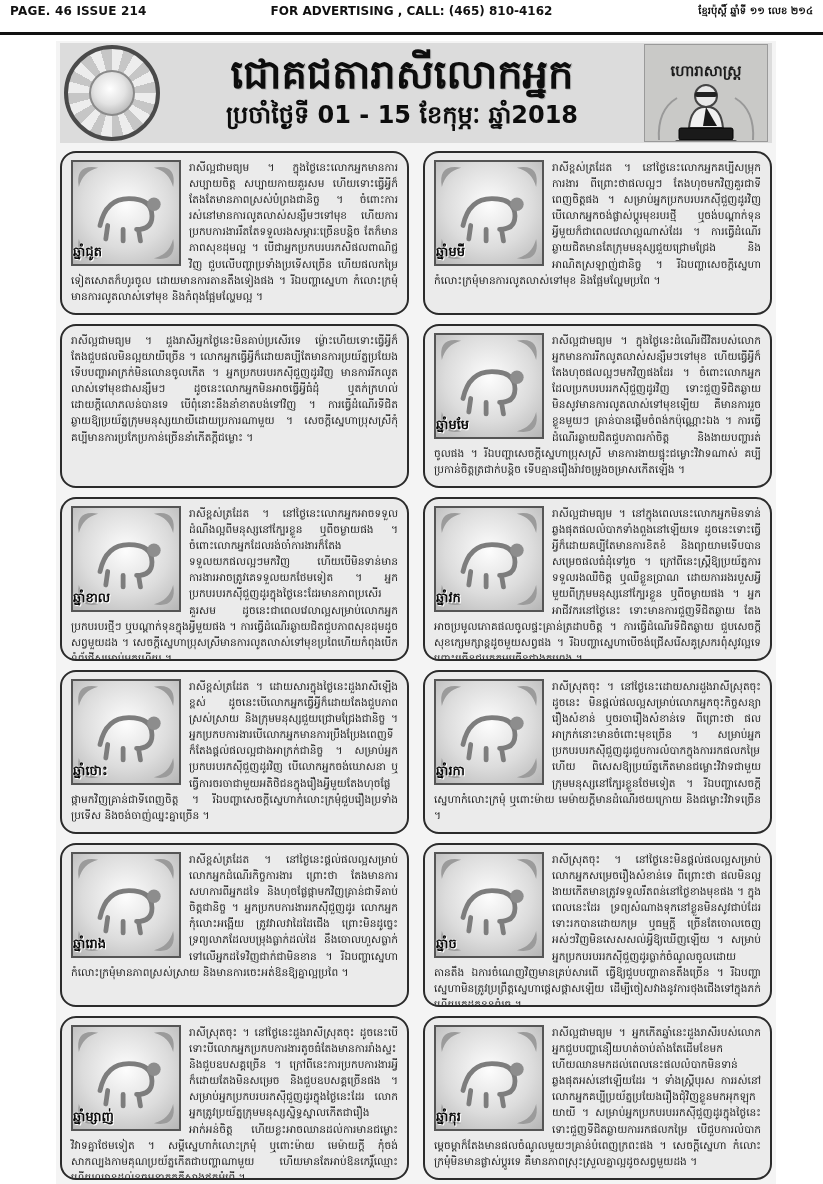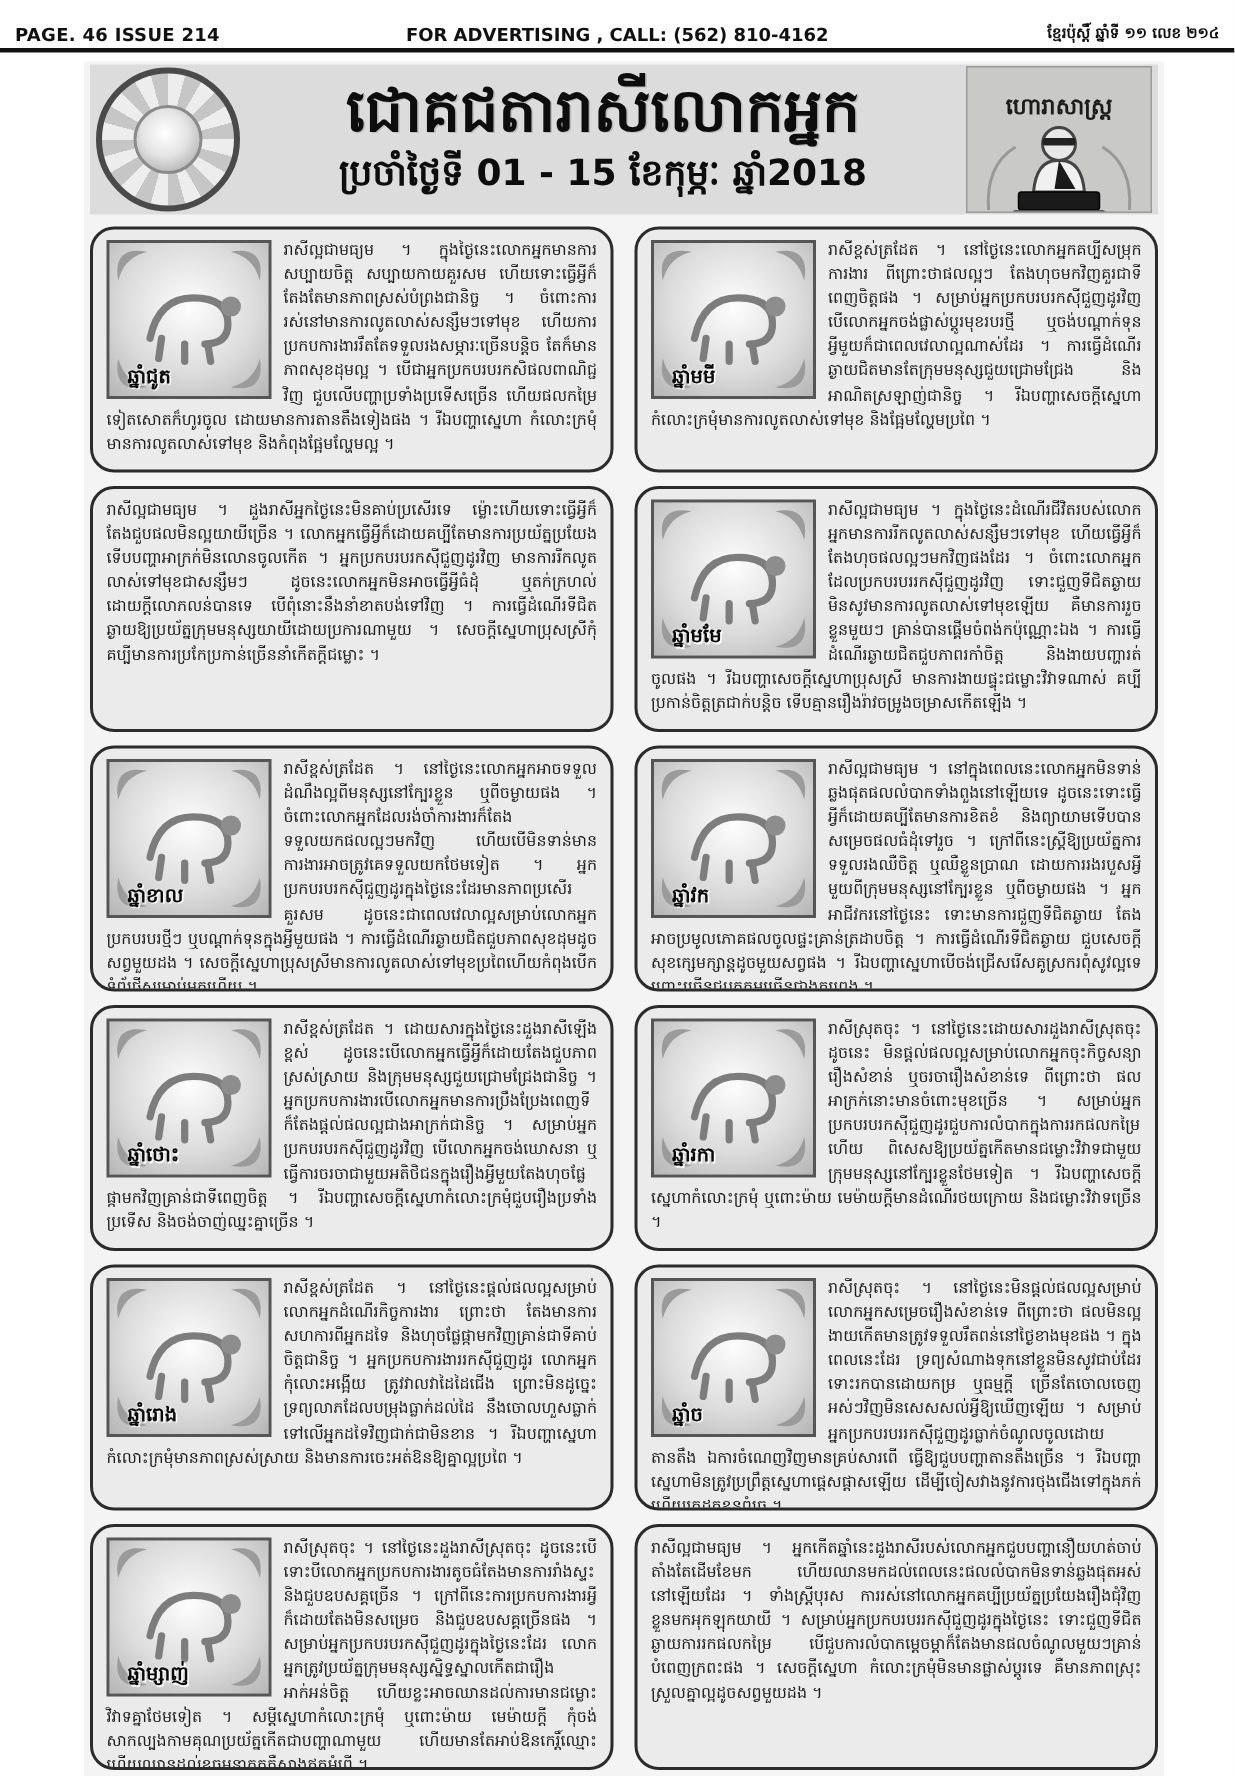--- a/index.html
+++ b/index.html
@@ -6,21 +6,21 @@
     margin:0; padding:0;
     width:823px; height:1184px;
     background:#ffffff;
     font-family:"DejaVu Sans", sans-serif;
     overflow:hidden;
     color:#111;
   }
   
   .top-header{
     height:26px;
-    display:flex; align-items:flex-end;
+    display:flex; align-items:flex-start;
     padding:4px 10px 2px 10px;
     border-bottom:3px solid #111;
     background:#fff;
   }
   .top-header .ph-left{ font-size:12px; font-weight:bold; letter-spacing:.2px; width:230px;}
   .top-header .ph-center{ font-size:12px; font-weight:bold; flex:1; text-align:center;}
   .top-header .ph-right{ font-size:10px; font-weight:bold; width:230px; text-align:right;}
 
   
   .sheet{
@@ -97,39 +97,39 @@
     float:left;
     width:110px; height:106px;
     margin:1px 8px 2px 0;
     position:relative;
     border:2px solid #555;
     background:radial-gradient(circle at 50% 42%, #fdfdfd 0%, #dcdcdc 55%, #b5b5b5 100%);
     box-sizing:border-box;
   }
   .tile svg{ width:100%; height:100%; display:block; }
   .year-label{
-    position:absolute; left:12px; bottom:6px;
+    position:absolute; left:0; bottom:6px;
     font-size:13px; font-weight:900; color:#0a0a0a;
     text-shadow:0 0 2px #fff, 1px 1px 0 #fff;
     line-height:1;
   }
   .htext{
     margin:0;
     font-size:10.6px;
     line-height:1.52;
     text-align:justify;
     color:#1c1c1c;
   }
 </style>
 </head>
 <body>
 
 <header class="top-header">
   <span class="ph-left">PAGE. 46  ISSUE 214</span>
-  <span class="ph-center">FOR ADVERTISING ,   CALL: (562) 810-4162</span>
+  <span class="ph-center">FOR ADVERTISING ,   CALL: (465) 810-4162</span>
   <span class="ph-right">ខ្មែរប៉ុស្តិ៍ ឆ្នាំទី ១១  លេខ ២១៤</span>
 </header>
 
 <div class="sheet">
 
   <div class="banner">
     <div class="wheel"></div>
     <div class="banner-titles">
       <div class="banner-title">ជោគជតារាសីលោកអ្នក</div>
       <div class="banner-subtitle">ប្រចាំថ្ងៃទី 01 - 15 ខែកុម្ភៈ ឆ្នាំ2018</div>
@@ -349,16 +349,32 @@
               <circle cx="84" cy="44" r="7" fill="#8d8d8d" stroke="none"></circle>
               <path d="M36 66 L34 80 M52 70 L52 82 M68 70 L70 82"></path>
             </g>
         </svg>
         <span class="year-label">ឆ្នាំម្សាញ់</span>
       </div>
       <p class="htext">រាសីស្រុតចុះ ។ នៅថ្ងៃនេះដួងរាសីស្រុតចុះ ដូចនេះបើទោះបីលោកអ្នកប្រកបការងារតូចធំតែងមានការរាំងស្ទះ និងជួបឧបសគ្គច្រើន ។ ក្រៅពីនេះការប្រកបការងារអ្វីក៏ដោយតែងមិនសម្រេច និងជួបឧបសគ្គច្រើនផង ។ សម្រាប់អ្នកប្រកបរបរកសុីជួញដូរក្នុងថ្ងៃនេះដែរ លោកអ្នកត្រូវប្រយ័ត្នក្រុមមនុស្សស្និទ្ធស្នាលកើតជារឿងអាក់អន់ចិត្ត ហើយខ្លះអាចឈានដល់ការមានជម្លោះវិវាទគ្នាថែមទៀត ។ សម្ដីស្នេហាកំលោះក្រមុំ ឬពោះម៉ាយ មេម៉ាយក្តី កុំចង់សាកល្បងកាមគុណប្រយ័ត្នកើតជាបញ្ហាណាមួយ ហើយមានតែអាប់ឱនកេរ្តិ៍ឈ្មោះ ហើយឈានដល់ខូចអនាគតភ្លឺស្វាងឥតអំពើ ។</p>
     </section>
 
     <section class="hbox">
+      <div class="tile">
+        <svg viewBox="0 0 110 106">
+          <g fill="#9b9b9b">
+              <path d="M6 26 C3 10 10 3 26 6 C15 9 9 15 6 26 Z"></path>
+              <path d="M104 26 C107 10 100 3 84 6 C95 9 101 15 104 26 Z"></path>
+              <path d="M6 80 C3 96 10 103 26 100 C15 97 9 91 6 80 Z"></path>
+              <path d="M104 80 C107 96 100 103 84 100 C95 97 101 91 104 80 Z"></path>
+            </g>
+          <g stroke="#7d7d7d" fill="none" stroke-width="5" stroke-linecap="round">
+              <path d="M28 66 Q34 38 58 38 Q82 38 82 56 Q82 70 66 70"></path>
+              <circle cx="84" cy="44" r="7" fill="#8d8d8d" stroke="none"></circle>
+              <path d="M36 66 L34 80 M52 70 L52 82 M68 70 L70 82"></path>
+            </g>
+        </svg>
+        <span class="year-label">ឆ្នាំកុរ</span>
+      </div>
       <p class="htext">រាសីល្អជាមធ្យម ។ អ្នកកើតឆ្នាំនេះដួងរាសីរបស់លោកអ្នកជួបបញ្ហានឿយហត់ចាប់តាំងតែដើមខែមក ហើយឈានមកដល់ពេលនេះផលលំបាកមិនទាន់ឆ្លងផុតអស់នៅឡើយដែរ ។ ទាំងស្ត្រីបុរស ការរស់នៅលោកអ្នកគប្បីប្រយ័ត្នប្រយែងរឿងជុំវិញខ្លួនមកអុកឡុកយាយី ។ សម្រាប់អ្នកប្រកបរបររកសុីជួញដូរក្នុងថ្ងៃនេះ ទោះជួញទីជិតឆ្ងាយការរកផលកម្រៃ បើជួបការលំបាកម្តេចម្តាក៏តែងមានផលចំណូលមួយៗគ្រាន់បំពេញក្រពះផង ។ សេចក្តីស្នេហា កំលោះក្រមុំមិនមានផ្លាស់ប្តូរទេ គឺមានភាពស្រុះស្រួលគ្នាល្អដូចសព្វមួយដង ។</p>
     </section>
   </div>
 </div>
 
 </body></html>

